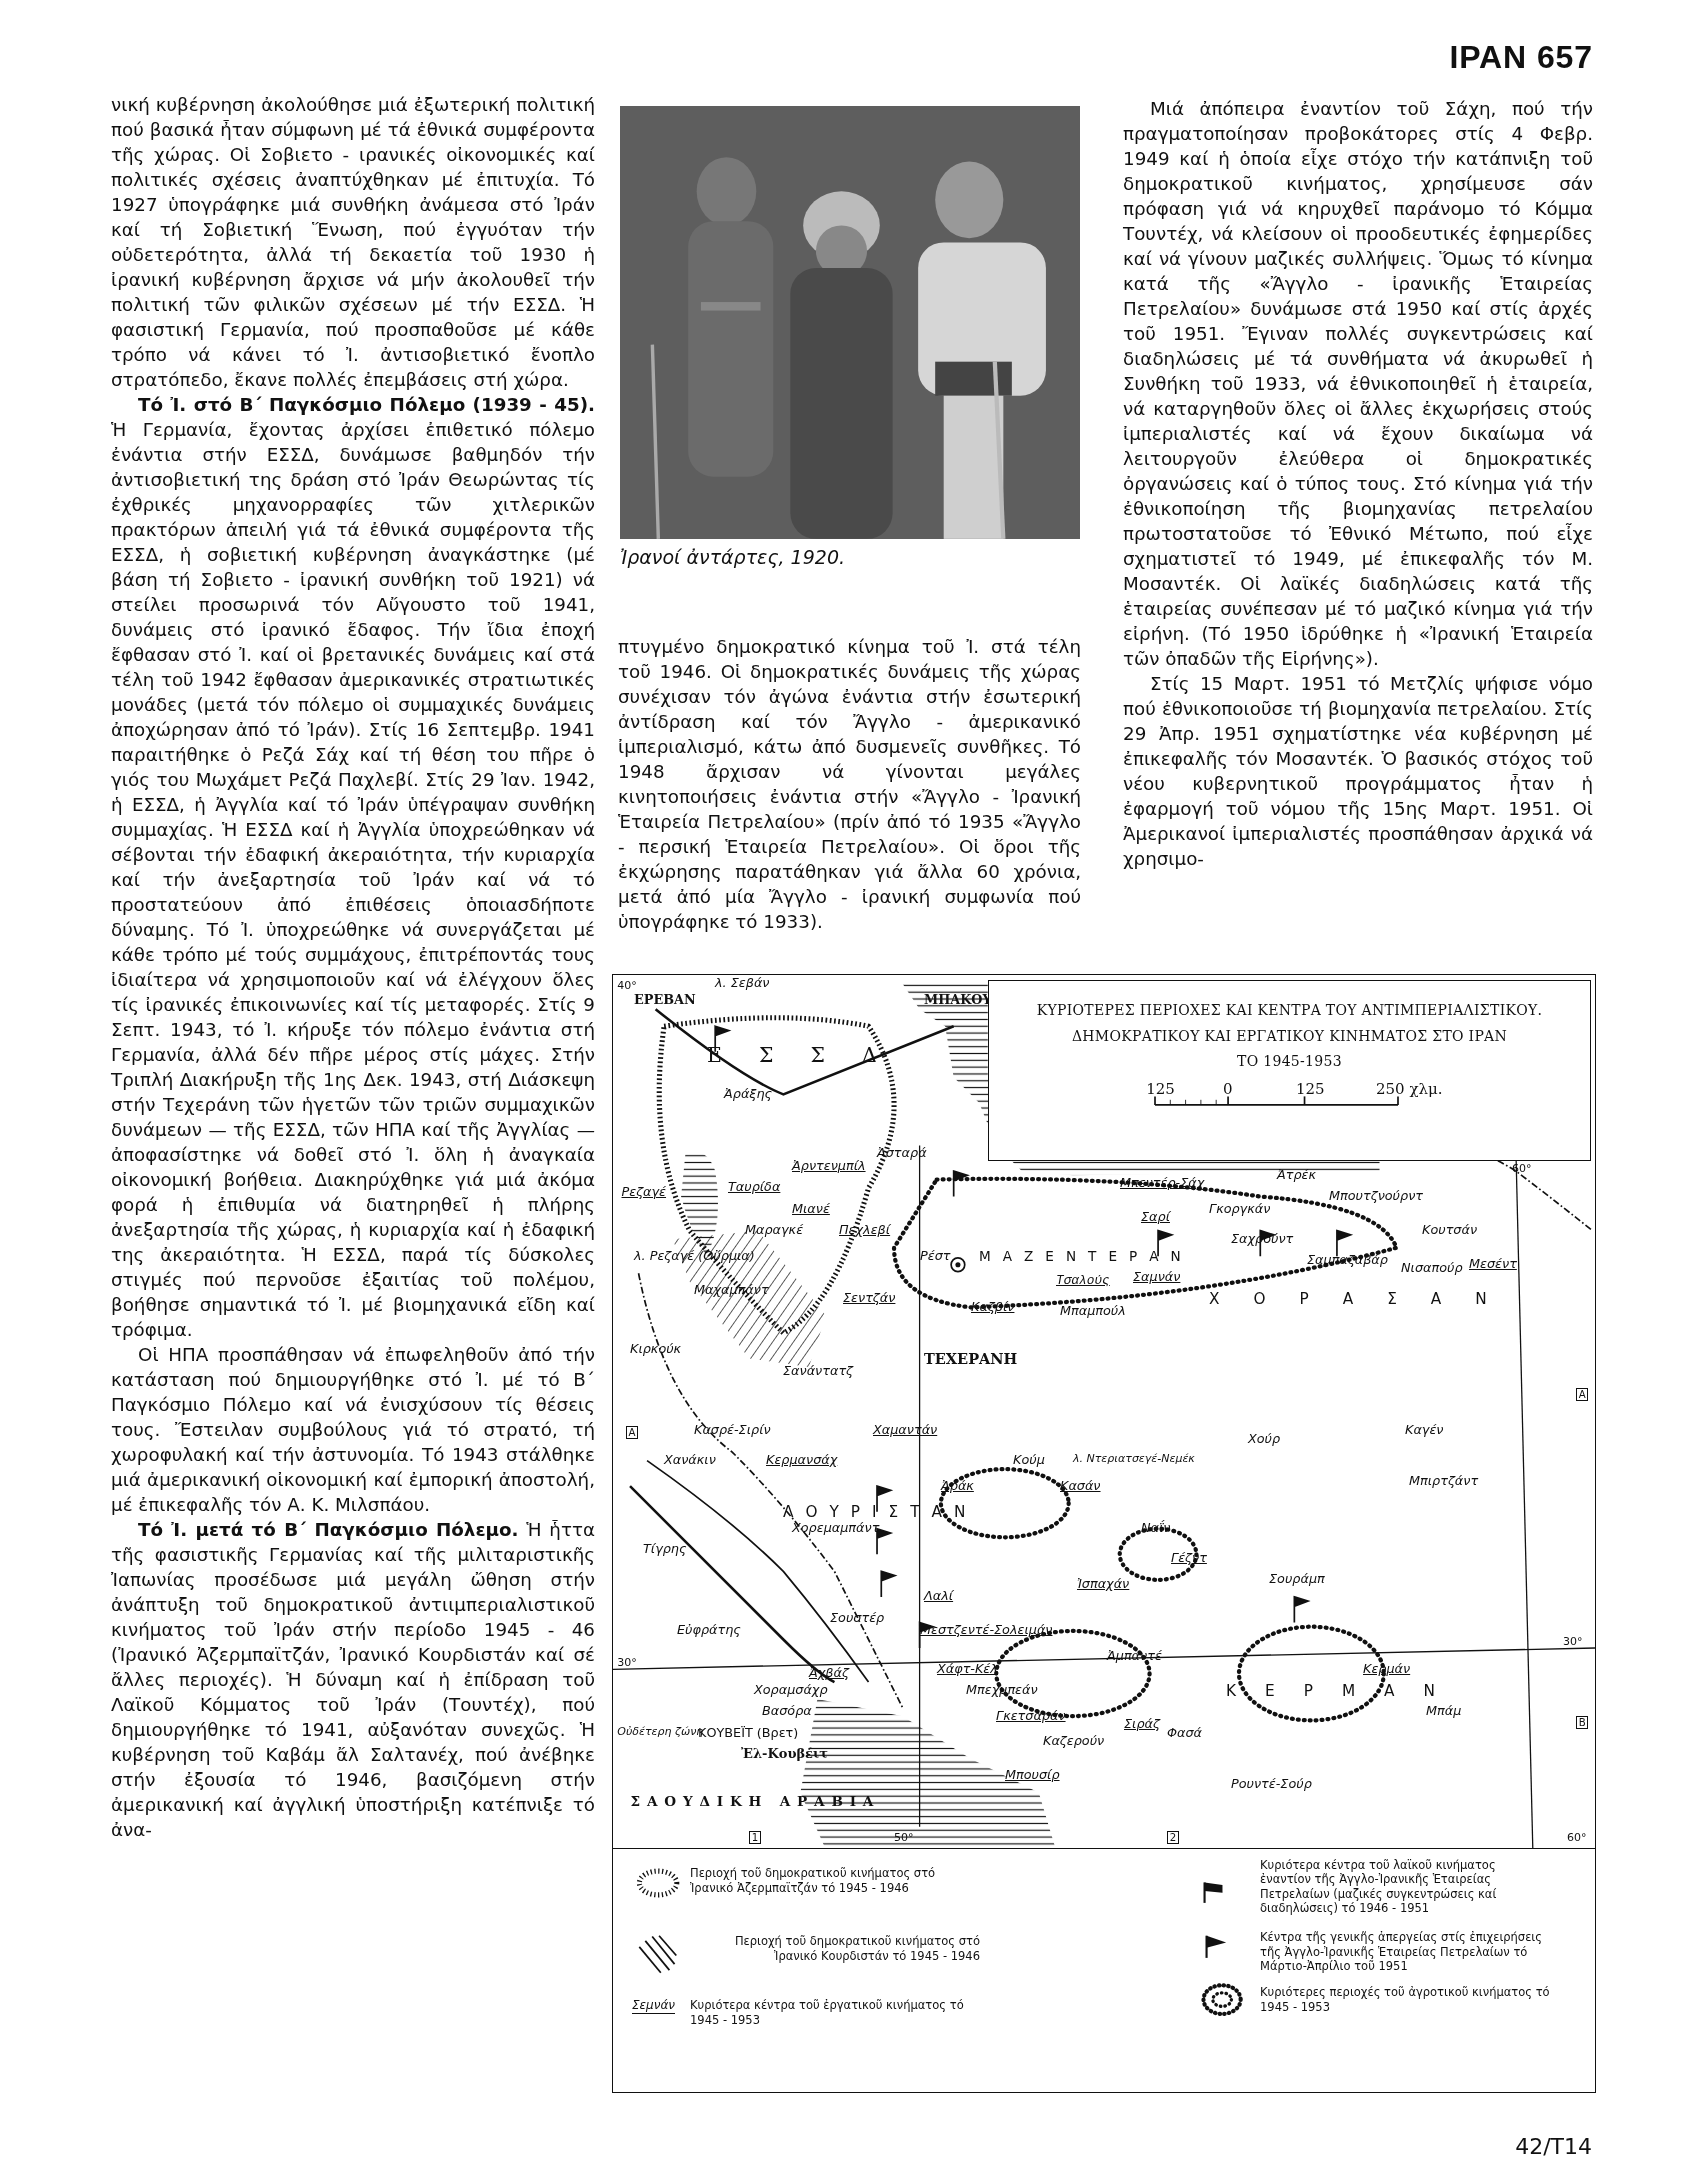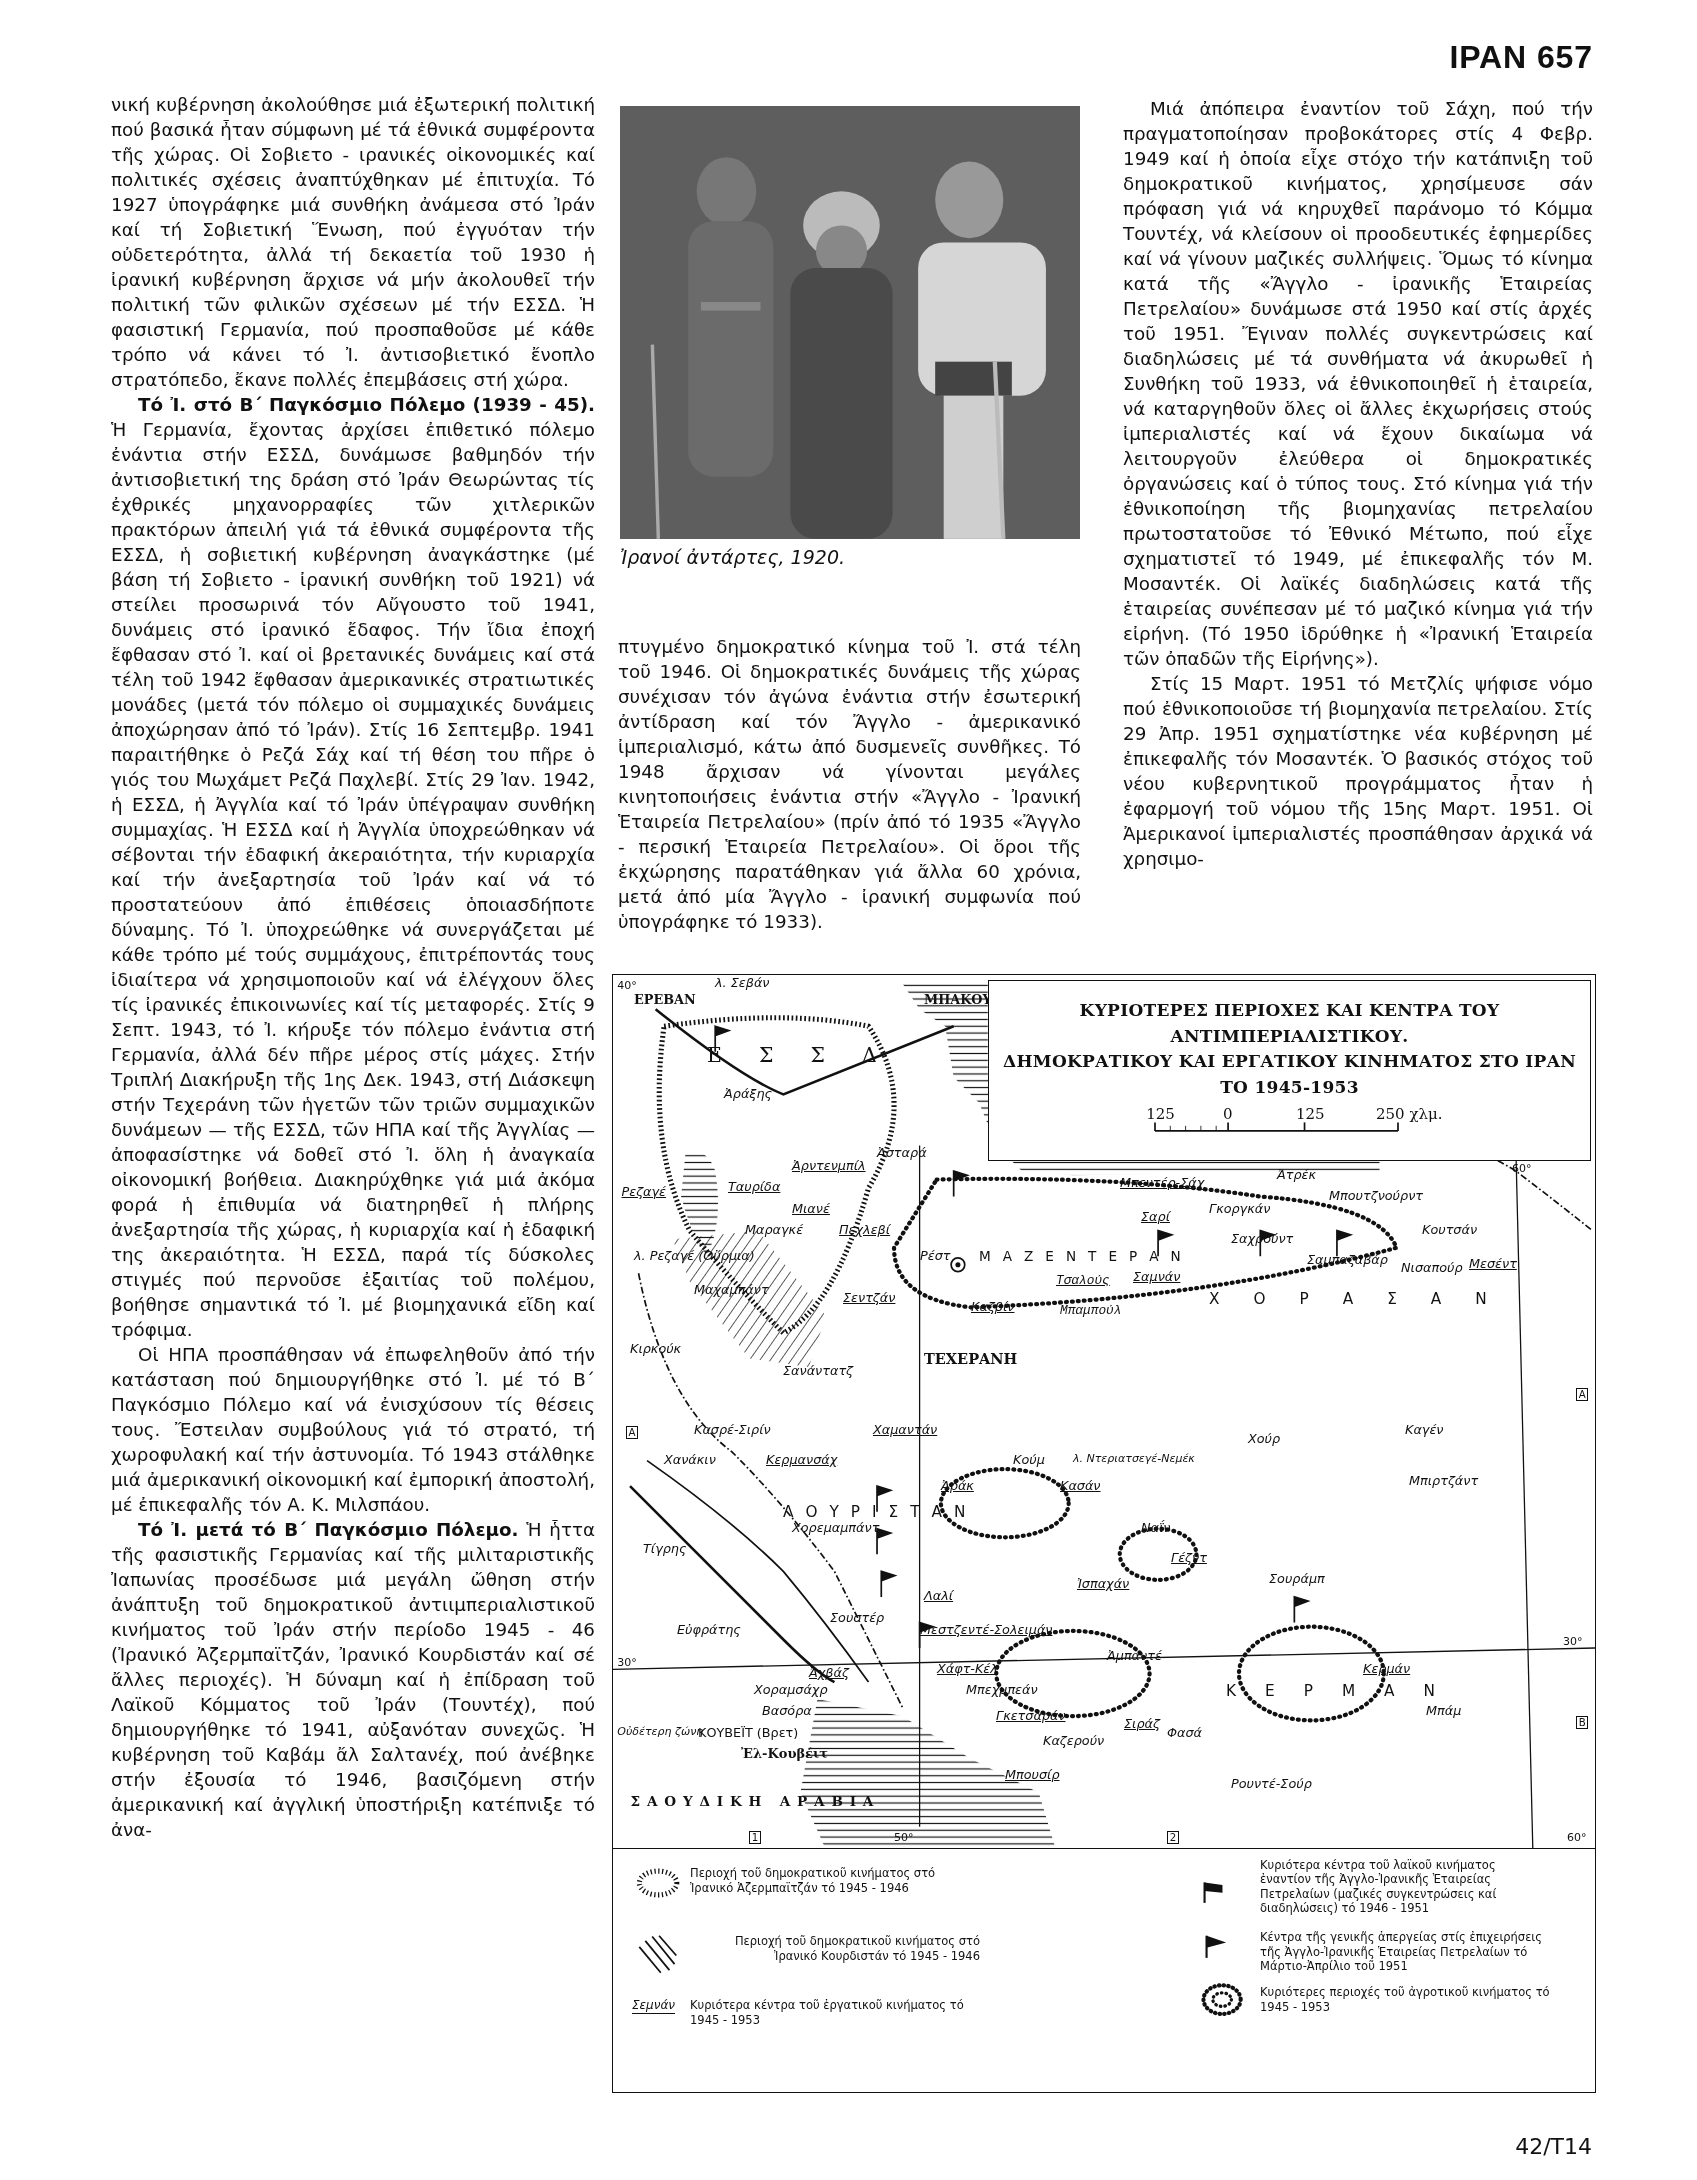--- a/index.html
+++ b/index.html
@@ -9,21 +9,21 @@
   .col p.ind{text-indent:27px;}
   .col b{font-weight:bold;}
   #col-left{left:111px;top:92px;width:484px;}
   #col-mid{left:618px;top:601px;width:463px;margin-top:33px;}
   #col-right{left:1123px;top:96px;width:470px;}
   #page-head{position:absolute;right:105px;top:39px;font-size:32px;font-weight:bold;font-family:"Liberation Sans",sans-serif;letter-spacing:0.9px;}
   #photo{position:absolute;left:620px;top:106px;width:460px;height:433px;background:#5e5e5e;overflow:hidden;}
   #caption{position:absolute;left:620px;top:546px;font-size:19px;font-style:italic;}
   #map{position:absolute;left:612px;top:974px;width:982px;height:875px;border:1.7px solid #111;background:#fff;overflow:hidden;}
   #map-title-box{position:absolute;left:988px;top:980px;width:601px;height:179px;background:#fff;border:1.7px solid #111;text-align:center;font-family:"DejaVu Serif","Liberation Serif",serif;}
-  #map-title-box .t{font-size:17px;line-height:25.6px;font-weight:bold;letter-spacing:0.3px;}
+  #map-title-box .t{font-size:14px;line-height:25.6px;font-weight:normal;letter-spacing:0.3px;}
   #map-title-box .t1{margin-top:17px;}
   #scale{position:relative;margin:5.1px auto 0;width:273px;height:34px;font-size:15px;}
   #legend{position:absolute;left:612px;top:1848px;width:982px;height:243px;border:1.7px solid #111;border-top:1.7px solid #111;background:#fff;}
   .leg{position:absolute;font-size:11.5px;line-height:14.5px;}
   .leg .sym{position:absolute;left:-102px;top:0;}
   #footer{position:absolute;right:106px;top:2134px;font-size:22px;}
   .maplbl{position:absolute;font-style:italic;font-size:12.8px;white-space:nowrap;}
   .maplbl.u{text-decoration:underline;}
   .maplbl.cap{font-style:normal;font-weight:bold;font-family:"DejaVu Serif",serif;}
   .region{position:absolute;font-size:20.4px;letter-spacing:15.3px;font-family:"DejaVu Sans",sans-serif;}
@@ -134,21 +134,21 @@
   <span class="maplbl u" style="left:8.5px;top:209px;">Ρεζαγέ</span>
   <span class="maplbl u" style="left:179px;top:226px;">Μιανέ</span>
   <span class="maplbl" style="left:132px;top:247px;">Μαραγκέ</span>
   <span class="maplbl u" style="left:226px;top:247px;">Πεχλεβί</span>
   <span class="maplbl" style="left:307px;top:273px;">Ρέστ</span>
   <span class="maplbl" style="left:21px;top:273px;">λ. Ρεζαγέ (Οὔρμια)</span>
   <span class="maplbl" style="left:81px;top:307px;">Μαχαμπάντ</span>
   <span class="maplbl u" style="left:230px;top:315px;">Σεντζάν</span>
   <span class="maplbl u" style="left:358px;top:324px;">Καζβίν</span>
   <span class="maplbl u" style="left:443px;top:298px;font-family:Liberation Mono, monospace;">Τσαλούς</span>
-  <span class="maplbl" style="left:447px;top:328px;font-family:Liberation Mono, monospace;">Μπαμπούλ</span>
+  <span class="maplbl" style="left:447px;top:328px;">Μπαμπούλ</span>
   <span class="maplbl u" style="left:507px;top:200px;">Μπεντέρ-Σάχ</span>
   <span class="maplbl u" style="left:528px;top:234px;">Σαρί</span>
   <span class="maplbl" style="left:596px;top:226px;">Γκοργκάν</span>
   <span class="maplbl" style="left:618px;top:256px;">Σαχρούντ</span>
   <span class="maplbl u" style="left:520px;top:294px;">Σαμνάν</span>
   <span class="maplbl cap" style="left:311px;top:375px;font-size:14.5px;">ΤΕΧΕΡΑΝΗ</span>
   <span class="maplbl" style="left:17px;top:366px;">Κιρκούκ</span>
   <span class="maplbl" style="left:170px;top:388px;">Σανάντατζ</span>
   <span class="maplbl" style="left:81px;top:447px;">Κασρέ-Σιρίν</span>
   <span class="maplbl" style="left:51px;top:477px;">Χανάκιν</span>

